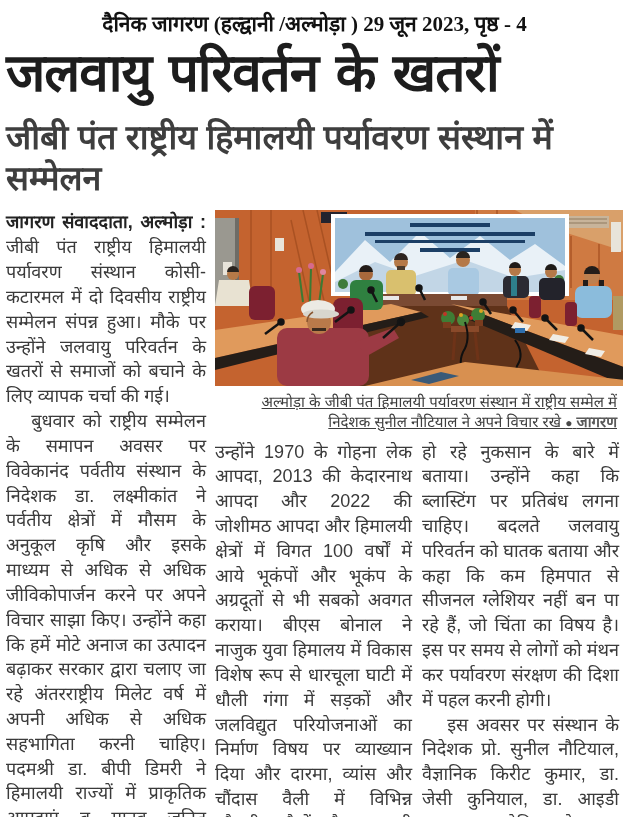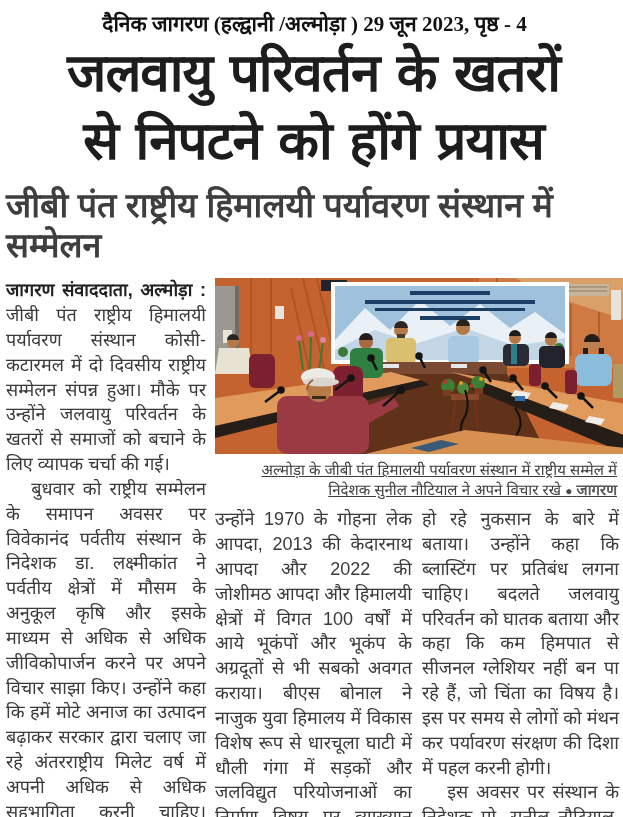--- a/index.html
+++ b/index.html
@@ -14,21 +14,20 @@
   .masthead {
     text-align:center; font-weight:700; color:#111;
     font-size:21px; padding:9px 0 2px 6px;
     font-family:"Liberation Serif","DejaVu Serif",serif;
   }
 
   .headline {
     font-weight:800; color:#1d1d1d; font-size:53px; line-height:1.28;
     letter-spacing:-1px; padding:0 2px 0 6px;
     font-family:"DejaVu Sans","Liberation Sans",sans-serif;
-    text-align:center;
   }
   .subheadline {
     font-weight:700; color:#3e3e3e; font-size:34px; line-height:1.2;
     padding:10px 2px 10px 6px;
   }
 
   .article { display:flex; gap:9px; padding:2px 4px 0 6px; }
   .col { font-size:18px; line-height:1.38; text-align:justify; color:#3a3a3a; }
   .col p { margin:0; }
   .col p + p { text-indent:1.4em; }
@@ -51,21 +50,21 @@
   .cols-2 { display:flex; gap:10px; margin-top:0; }
   .cols-2 > div { flex:1; min-width:0; }
 </style>
 </head>
 <body>
 
 <div class="page">
 
   <div class="masthead">दैनिक जागरण (हल्द्वानी /अल्मोड़ा ) 29 जून 2023, पृष्ठ - 4</div>
 
-  <h1 class="headline"><span>जलवायु परिवर्तन के खतरों</span><br><span>से निपटने को होंगे प्रयास</span></h1>
+  <h1 class="headline"><span>जलवायु परिवर्तन के खतरों</span><br></h1>
 
   <div class="subheadline">जीबी पंत राष्ट्रीय  हिमालयी पर्यावरण संस्थान  में सम्मेलन</div>
 
   <div class="article">
 
     <div class="col col-left">
       <p><span class="byline-bold">जागरण संवाददाता, अल्मोड़ा :</span><span> जीबी पंत राष्ट्रीय हिमालयी पर्यावरण संस्थान कोसी-कटारमल में दो दिवसीय राष्ट्रीय सम्मेलन संपन्न हुआ। मौके पर उन्होंने जलवायु परिवर्तन के खतरों से समाजों को बचाने के लिए व्यापक चर्चा की गई।</span></p>
       <p>बुधवार को राष्ट्रीय सम्मेलन के समापन अवसर पर विवेकानंद पर्वतीय संस्थान के निदेशक डा. लक्ष्मीकांत ने पर्वतीय क्षेत्रों में मौसम के अनुकूल कृषि और इसके माध्यम से अधिक से अधिक जीविकोपार्जन करने पर अपने विचार साझा किए। उन्होंने कहा कि हमें मोटे अनाज का उत्पादन बढ़ाकर सरकार द्वारा चलाए जा रहे अंतरराष्ट्रीय मिलेट वर्ष में अपनी अधिक से अधिक सहभागिता करनी चाहिए। पदमश्री डा. बीपी डिमरी ने हिमालयी राज्यों में प्राकृतिक आपदाएं व मानव जनित आपदाओं के बारे में बताया। कहा कि आज मानव ने विकास की चकाचौंध में निर्माण, खनन और वनों की कटाई से पारिस्थितिकीय संतुलन को बिगाड़ दिया है, जिससे बच पाना हम सबके लिए चुनौती का विषय बना हुआ है।</p>
     </div>
 

